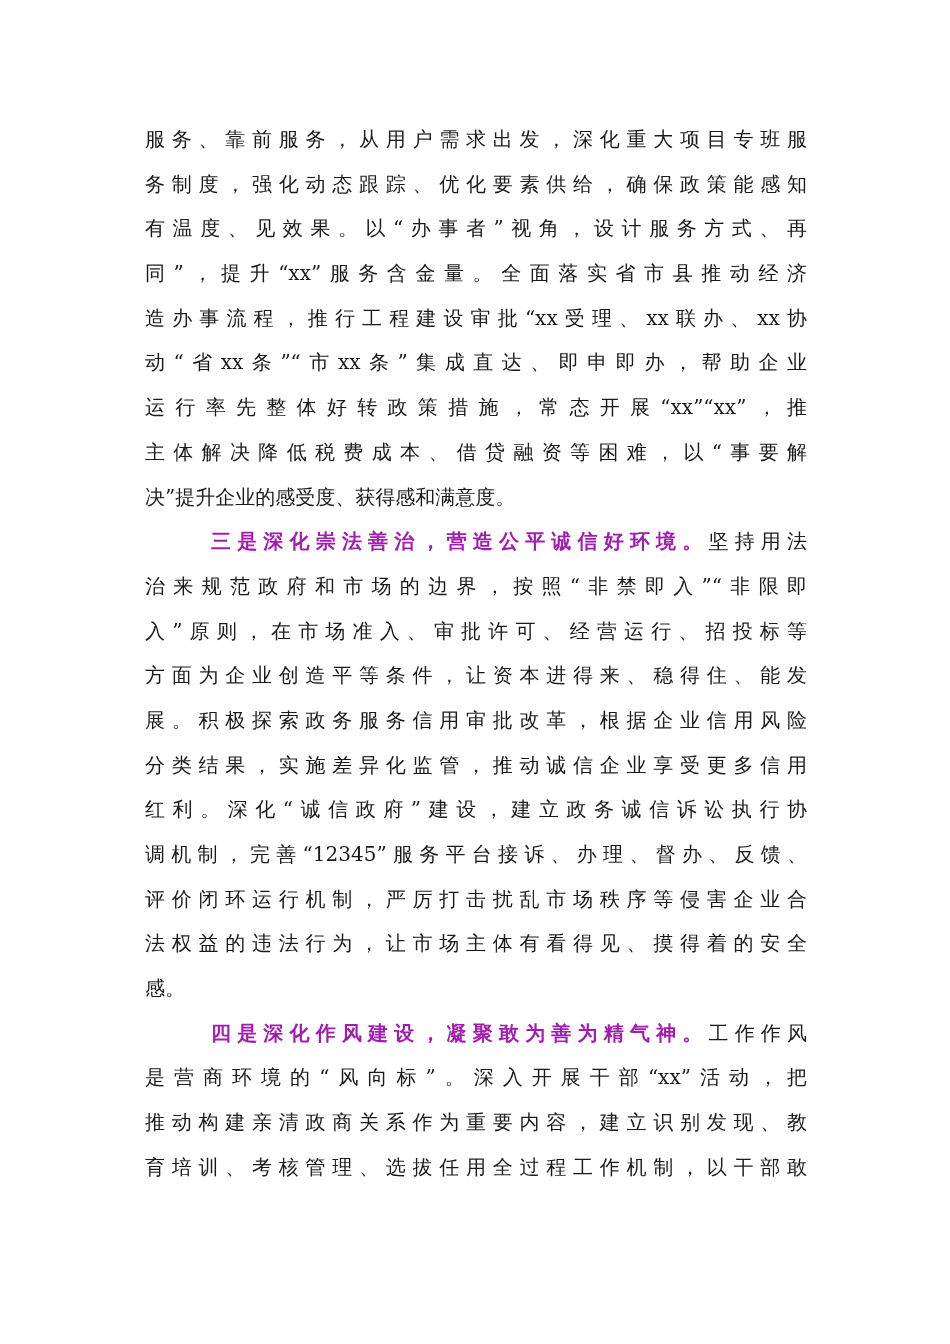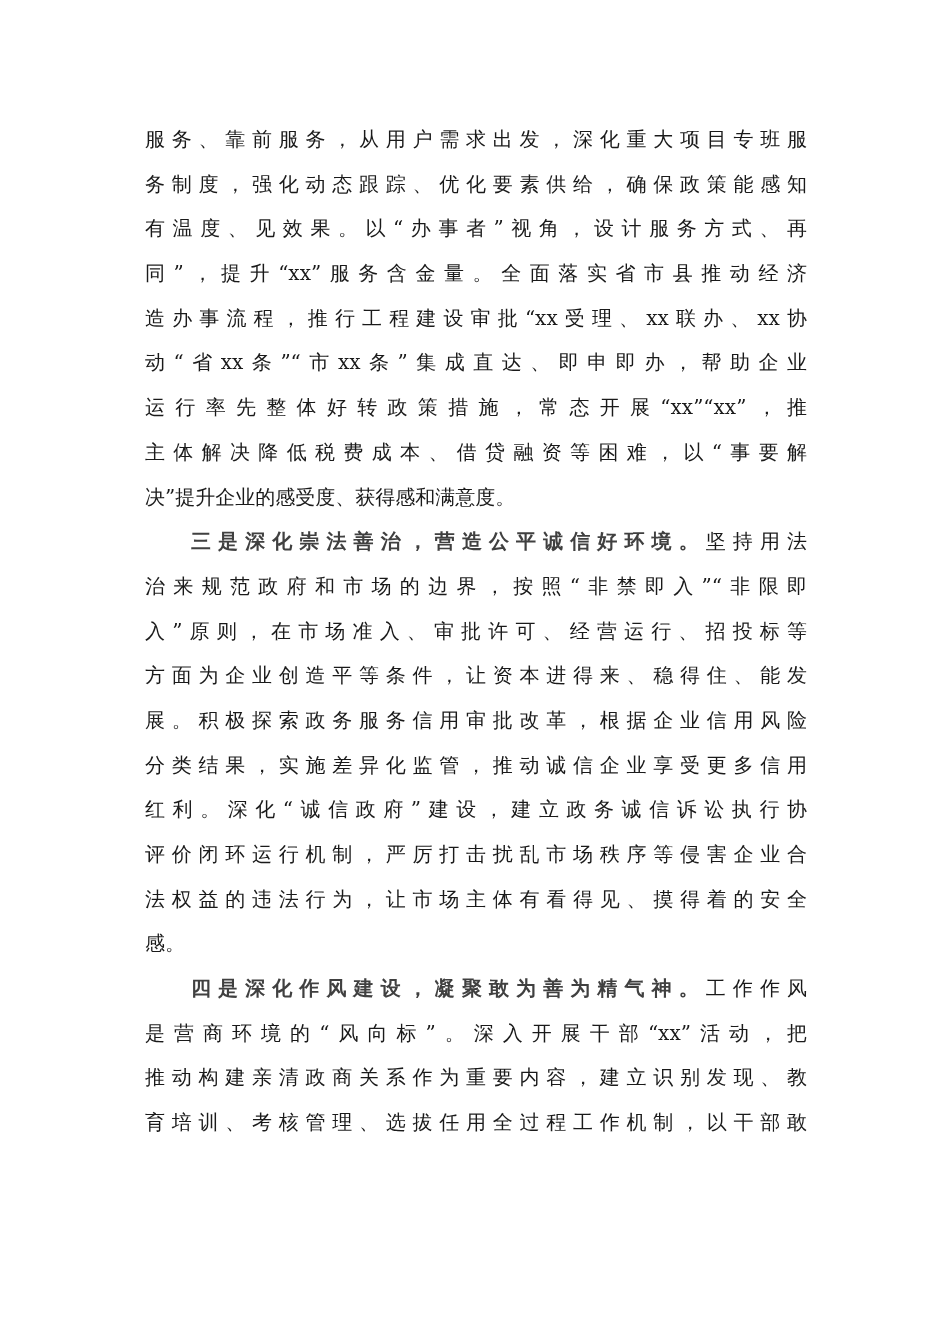--- a/index.html
+++ b/index.html
@@ -16,21 +16,21 @@
   .line {
     height: 44.7px;
     line-height: 44.7px;
     white-space: nowrap;
     text-align: justify;
     text-align-last: justify;
     letter-spacing: 0;
   }
   .line.last { text-align-last: left; }
   .line.indent { padding-left: 46px; }
-  .bold { font-weight: bold; color: #404040; }
+  .bold { font-weight: bold; color: #a21caf; margin-left: 20px; }
 </style>
 </head>
 <body>
 
 <div class="page">
 
   <div>
     <div class="line">服务、靠前服务，从用户需求出发，深化重大项目专班服</div>
     <div class="line">务制度，强化动态跟踪、优化要素供给，确保政策能感知</div>
     <div class="line">有温度、见效果。以“办事者”视角，设计服务方式、再</div>
@@ -43,20 +43,21 @@
   </div>
 
   <div>
     <div class="line indent"><span class="bold">三是深化崇法善治，营造公平诚信好环境。</span><span>坚持用法</span></div>
     <div class="line">治来规范政府和市场的边界，按照“非禁即入”“非限即</div>
     <div class="line">入”原则，在市场准入、审批许可、经营运行、招投标等</div>
     <div class="line">方面为企业创造平等条件，让资本进得来、稳得住、能发</div>
     <div class="line">展。积极探索政务服务信用审批改革，根据企业信用风险</div>
     <div class="line">分类结果，实施差异化监管，推动诚信企业享受更多信用</div>
     <div class="line">红利。深化“诚信政府”建设，建立政务诚信诉讼执行协</div>
+    <div class="line">调机制，完善“12345”服务平台接诉、办理、督办、反馈、</div>
     <div class="line">评价闭环运行机制，严厉打击扰乱市场秩序等侵害企业合</div>
     <div class="line">法权益的违法行为，让市场主体有看得见、摸得着的安全</div>
     <div class="line last">感。</div>
   </div>
 
   <div>
     <div class="line indent"><span class="bold">四是深化作风建设，凝聚敢为善为精气神。</span><span>工作作风</span></div>
     <div class="line">是营商环境的“风向标”。深入开展干部“xx”活动，把</div>
     <div class="line">推动构建亲清政商关系作为重要内容，建立识别发现、教</div>
     <div class="line">育培训、考核管理、选拔任用全过程工作机制，以干部敢</div>

